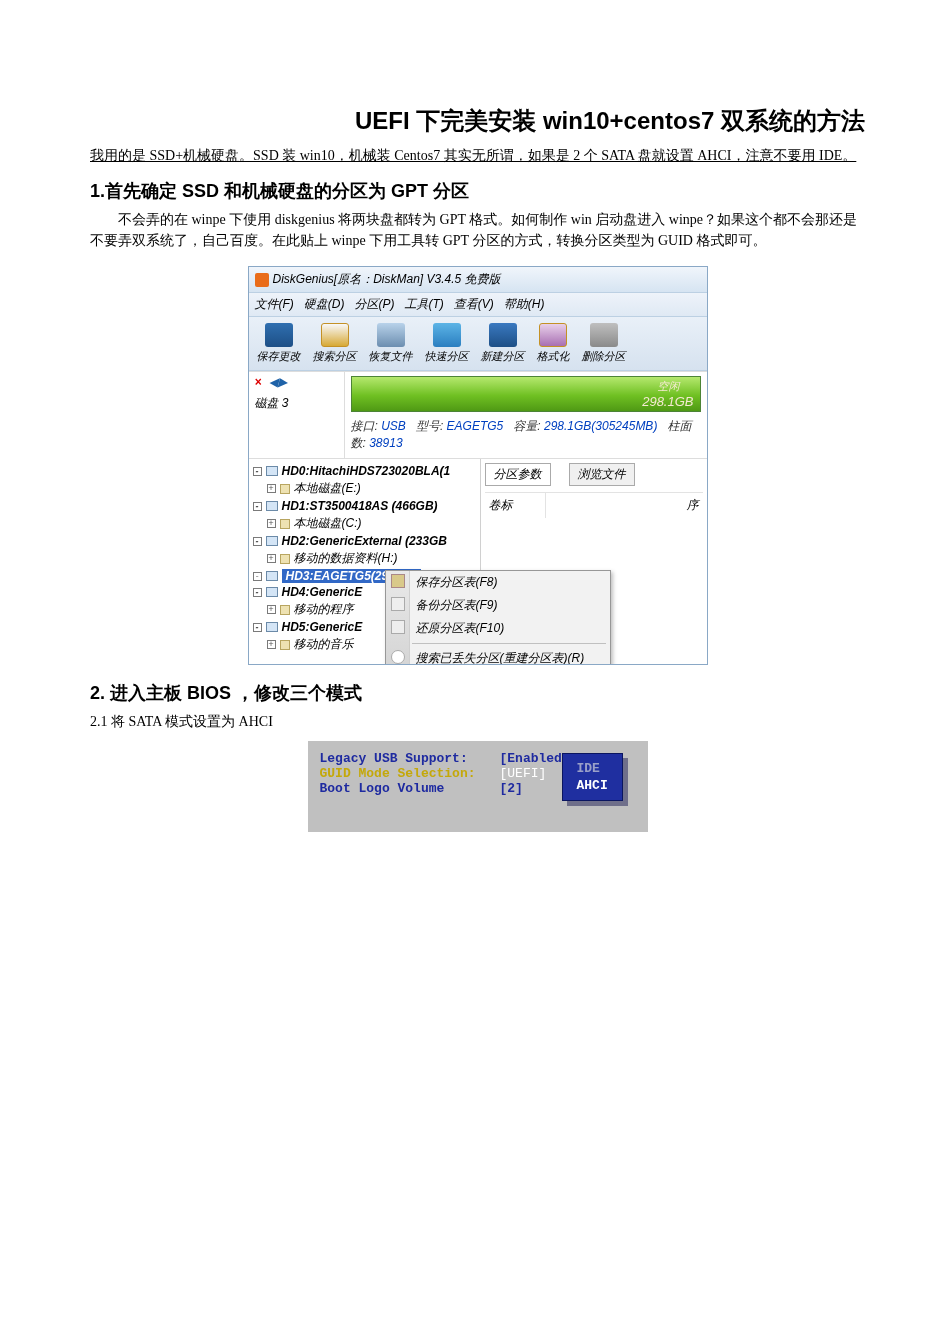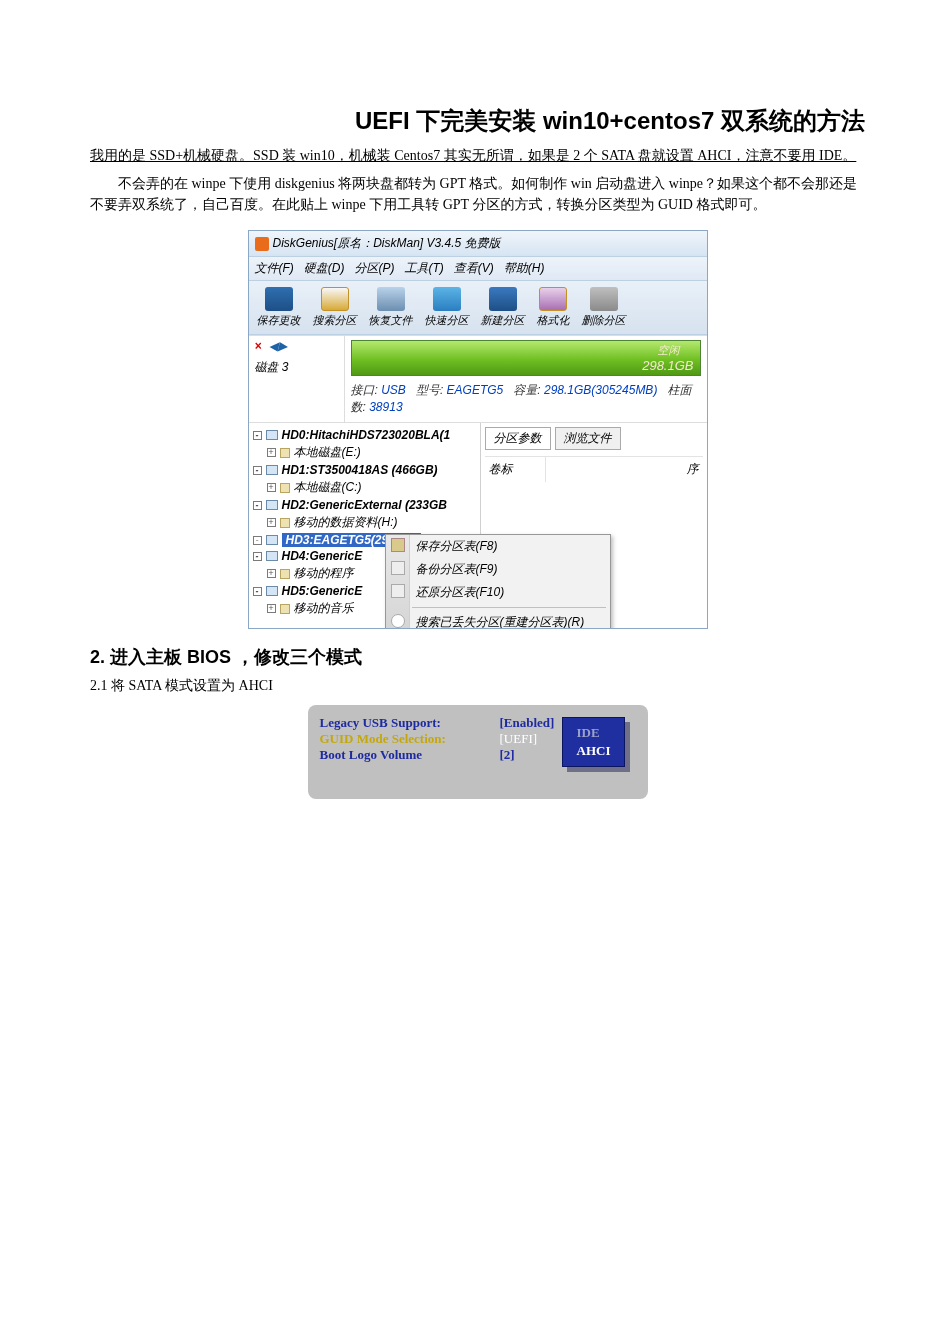--- a/index.html
+++ b/index.html
@@ -119,21 +119,21 @@
   .dg-tree { width: 232px; border-right:1px solid #d0d0d0; padding: 4px 2px 10px 4px; font-size:12px; background:#fff; }
   .tree-row { display:flex; align-items:center; gap:4px; white-space:nowrap; padding:1px 0; }
   .tree-row.bold { font-weight: bold; }
   .tree-indent1 { padding-left: 14px; }
   .hd-icon { width:12px; height:10px; background:#d4e5f6; border:1px solid #6b8aa8; }
   .vol-icon { width:10px; height:10px; background:#eee2b2; border:1px solid #b8a560; }
   .minus { display:inline-block; width:9px;height:9px;border:1px solid #7a7a7a;background:#fff;text-align:center;line-height:7px;font-size:9px;color:#555; }
   .tree-sel { background:#3168c6; color:#fff; padding:0 4px; }
   .tree-sel.bold { font-weight:bold; }
   .dg-props { flex:1; padding: 4px; font-size:12px; }
-  .tabs { display:flex; gap:4px; }
+  .tabs { display:flex; gap:18px; }
   .tab { border:1px solid #aaa; padding:2px 8px; background:#f0f0f0; }
   .tab.active { background:#fff; }
   .prop-row { display:flex; border-top:1px solid #e3e3e3; margin-top:6px; }
   .prop-row .lbl { width: 60px; padding:4px 4px; }
   .prop-row .val { flex:1; border-left:1px solid #e3e3e3; padding:4px 4px; text-align:right; }
   .dg-ctx {
     position:relative;
     background:#f2f2f2;
     border:1px solid #979797;
     width:226px;
@@ -153,25 +153,24 @@
   .dg-ctx-pos { position:absolute; left:132px; top:-10px; }
   .tree-ell { overflow:hidden; text-overflow:ellipsis; max-width: 220px; }
 
   
   .bios-wrap { text-align:center; margin-top:4px; }
   .bios {
     display:inline-block;
     width: 340px;
     background:#c0c0c0;
     padding:10px 12px 36px 12px;
-    font-family: Liberation Serif, serif;
+    font-family: Liberation Mono, monospace;
     font-size:13px;
     text-align:left;
     position:relative;
-    border-radius:8px;
   }
   .bios .row { display:flex; }
   .bios .k { width: 180px; }
   .bios .v { width: 80px; }
   .bios .blue { color:#1e2aa0; font-weight:bold; }
   .bios .yel { color:#c4a80a; font-weight:bold; }
   .bios .wht { color:#fff; }
   .bios-pop {
     position:absolute;
     left: 254px; top: 12px;
@@ -188,20 +187,21 @@
 <body>
 
 <div class="page">
 
   <h1>UEFI  下完美安装 win10+centos7 双系统的方法</h1>
 
   <div class="intro">
     <p>我用的是 SSD+机械硬盘。SSD 装 win10，机械装 Centos7 其实无所谓，如果是 2 个 SATA 盘就设置 AHCI，注意不要用 IDE。</p>
   </div>
 
+  <h2>1.首先确定 SSD 和机械硬盘的分区为 GPT 分区</h2>
   <p class="para">不会弄的在 winpe 下使用 diskgenius 将两块盘都转为 GPT 格式。如何制作 win 启动盘进入 winpe？如果这个都不会那还是不要弄双系统了，自己百度。在此贴上 winpe 下用工具转 GPT 分区的方式，转换分区类型为 GUID 格式即可。</p>
 
   <div class="dg-wrap">
   <div class="dg">
     <div class="dg-title">
       <span class="logo"></span>
       <span>DiskGenius[原名：DiskMan] V3.4.5 免费版</span>
     </div>
     <div class="dg-menu">
       <span>文件(F)</span>

